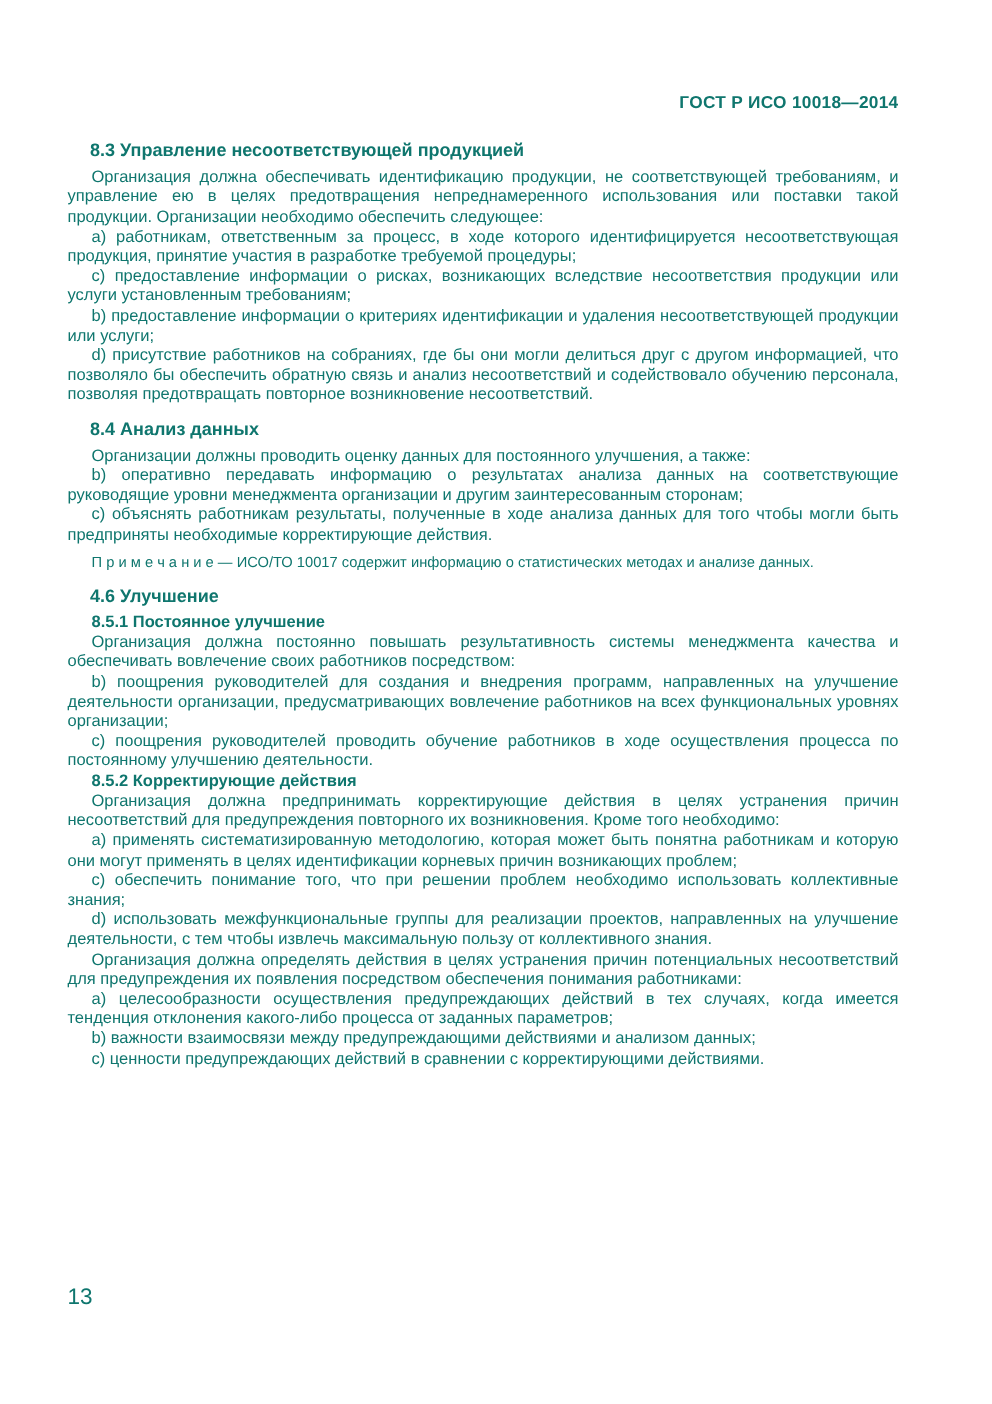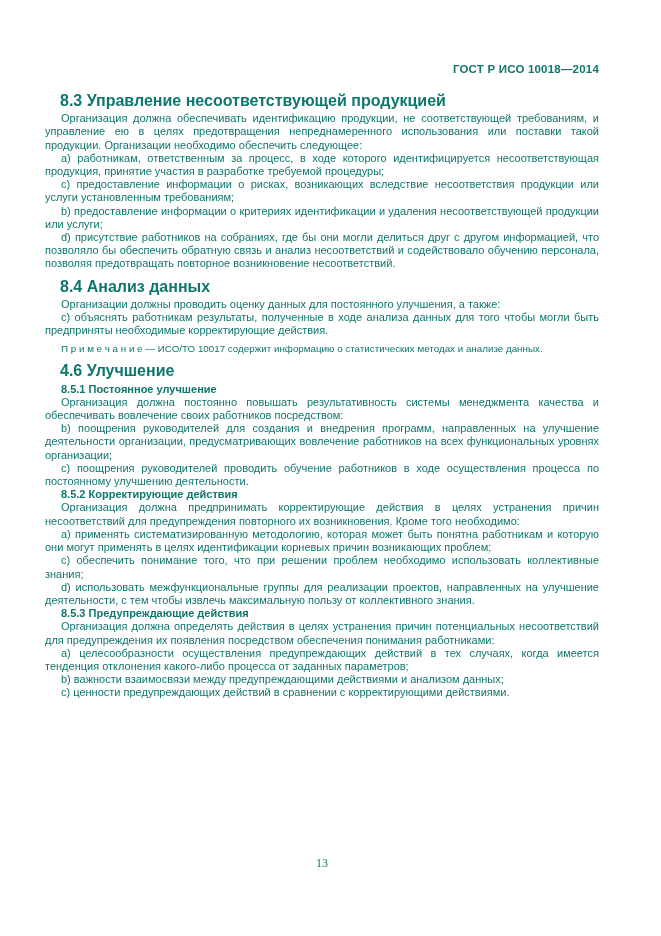--- a/index.html
+++ b/index.html
@@ -31,21 +31,21 @@
     width: 554px;
     font-size: 11px;
     line-height: 13.2px;
     text-align: justify;
   }
   .content p.body {
     margin: 0;
     text-indent: 16px;
   }
   .content h2.h-main {
-    font-size: 16px;
+    font-size: 12px;
     font-weight: 700;
     margin: 9px 0 5px 0;
     text-indent: 15px;
     text-align: left;
   }
   .content h2.h-main:first-child { margin-top: 0; }
   .content h3.h-sub {
     font-size: 11px;
     font-weight: 700;
     margin: 0;
@@ -56,60 +56,59 @@
     font-size: 9.8px;
     line-height: 12px;
     margin: 6px 0 6px 0;
     text-indent: 16px;
   }
   .page-number {
     position: absolute;
     top: 856px;
     left: 33px;
     width: 554px;
-    text-align: center;
-    font-size: 12px;
-    font-family: Liberation Serif, serif;
+    text-align: left;
+    font-size: 15px;
   }
 </style>
 </head>
 <body>
 
 <div class="page">
 
   <div class="running-header">ГОСТ Р ИСО 10018—2014</div>
 
   <div class="content">
 
     <h2 class="h-main">8.3 Управление несоответствующей продукцией</h2>
     <p class="body">Организация должна обеспечивать идентификацию продукции, не соответствующей требованиям, и управление ею в целях предотвращения непреднамеренного использования или поставки такой продукции. Организации необходимо обеспечить следующее:</p>
     <p class="body">a) работникам, ответственным за процесс, в ходе которого идентифицируется несоответствующая продукция, принятие участия в разработке требуемой процедуры;</p>
     <p class="body">c) предоставление информации о рисках, возникающих вследствие несоответствия продукции или услуги установленным требованиям;</p>
     <p class="body">b) предоставление информации о критериях идентификации и удаления несоответствующей продукции или услуги;</p>
     <p class="body">d) присутствие работников на собраниях, где бы они могли делиться друг с другом информацией, что позволяло бы обеспечить обратную связь и анализ несоответствий и содействовало обучению персонала, позволяя предотвращать повторное возникновение несоответствий.</p>
 
     <h2 class="h-main">8.4 Анализ данных</h2>
     <p class="body">Организации должны проводить оценку данных для постоянного улучшения, а также:</p>
+    <p class="body">b) оперативно передавать информацию о результатах анализа данных на соответствующие руководящие уровни менеджмента организации и другим заинтересованным сторонам;</p>
     <p class="body">c) объяснять работникам результаты, полученные в ходе анализа данных для того чтобы могли быть предприняты необходимые корректирующие действия.</p>
     <p class="note">П р и м е ч а н и е  — ИСО/ТО 10017 содержит информацию о статистических методах и анализе данных.</p>
 
     <h2 class="h-main">4.6 Улучшение</h2>
 
     <h3 class="h-sub">8.5.1 Постоянное улучшение</h3>
     <p class="body">Организация должна постоянно повышать результативность системы менеджмента качества и обеспечивать вовлечение своих работников посредством:</p>
     <p class="body">b) поощрения руководителей для создания и внедрения программ, направленных на улучшение деятельности организации, предусматривающих вовлечение работников на всех функциональных уровнях организации;</p>
     <p class="body">c) поощрения руководителей проводить обучение работников в ходе осуществления процесса по постоянному улучшению деятельности.</p>
 
     <h3 class="h-sub">8.5.2 Корректирующие действия</h3>
     <p class="body">Организация должна предпринимать корректирующие действия в целях устранения причин несоответствий для предупреждения повторного их возникновения. Кроме того необходимо:</p>
     <p class="body">a) применять систематизированную методологию, которая может быть понятна работникам и которую они могут применять в целях идентификации корневых причин возникающих проблем;</p>
     <p class="body">c) обеспечить понимание того, что при решении проблем необходимо использовать коллективные знания;</p>
     <p class="body">d) использовать межфункциональные группы для реализации проектов, направленных на улучшение деятельности, с тем чтобы извлечь максимальную пользу от коллективного знания.</p>
 
-    <h3 class="h-sub">8.5.3 Предупреждающие действия</h3>
     <p class="body">Организация должна определять действия в целях устранения причин потенциальных несоответствий для предупреждения их появления посредством обеспечения понимания работниками:</p>
     <p class="body">a) целесообразности осуществления предупреждающих действий в тех случаях, когда имеется тенденция отклонения какого-либо процесса от заданных параметров;</p>
     <p class="body">b) важности взаимосвязи между предупреждающими действиями и анализом данных;</p>
     <p class="body">c) ценности предупреждающих действий в сравнении с корректирующими действиями.</p>
 
   </div>
 
   <div class="page-number">13</div>
 
 </div>

